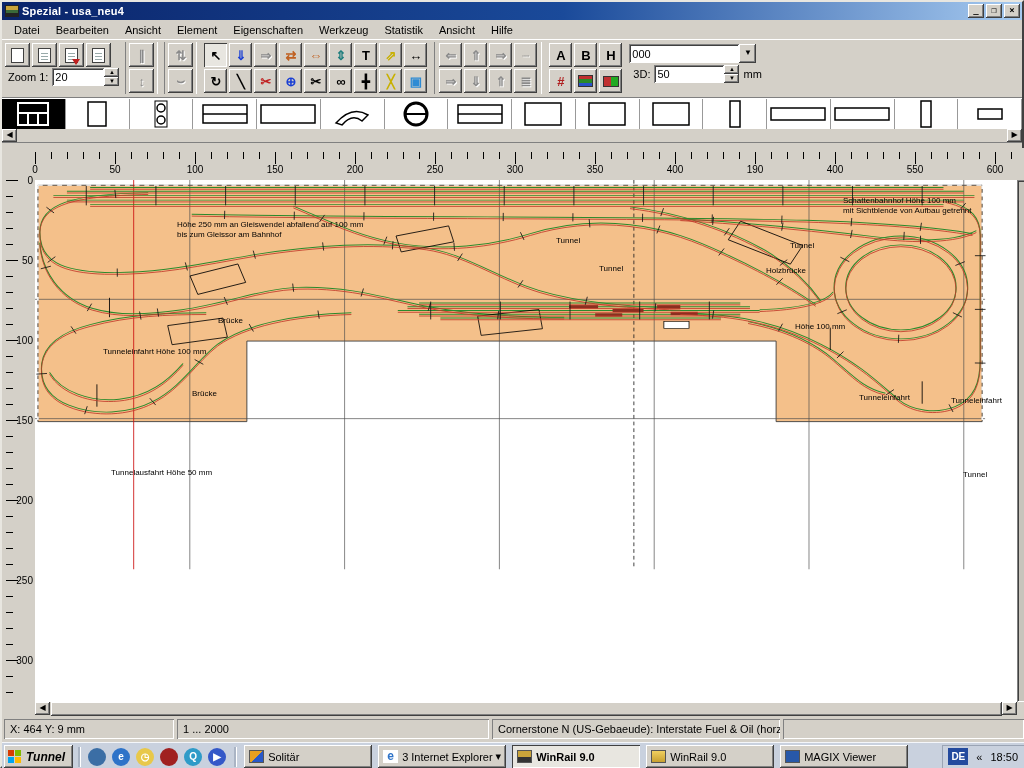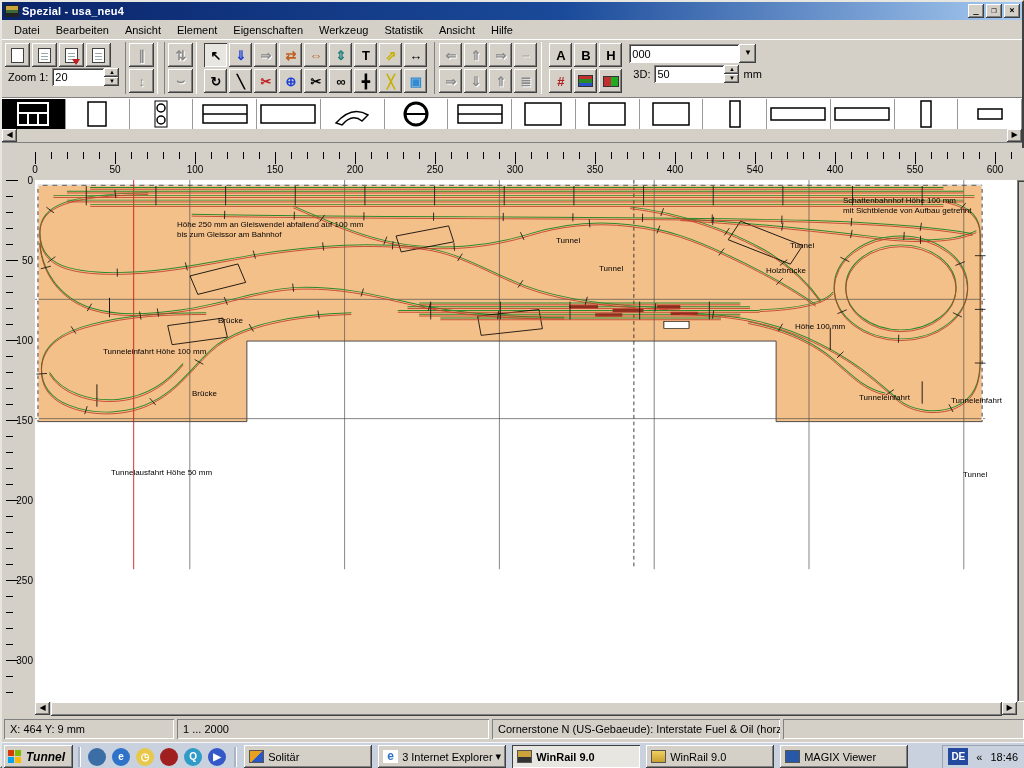--- a/index.html
+++ b/index.html
@@ -471,21 +471,21 @@
         <div class="htick" style="left: 976px; height: 7px;"></div>
         <div class="hnum" style="left: 0px;">0</div>
         <div class="hnum" style="left: 80px;">50</div>
         <div class="hnum" style="left: 160px;">100</div>
         <div class="hnum" style="left: 240px;">150</div>
         <div class="hnum" style="left: 320px;">200</div>
         <div class="hnum" style="left: 400px;">250</div>
         <div class="hnum" style="left: 480px;">300</div>
         <div class="hnum" style="left: 560px;">350</div>
         <div class="hnum" style="left: 640px;">400</div>
-        <div class="hnum" style="left: 720px;">540</div>
+        <div class="hnum" style="left: 720px;">190</div>
         <div class="hnum" style="left: 800px;">400</div>
         <div class="hnum" style="left: 880px;">550</div>
         <div class="hnum" style="left: 960px;">600</div>
       </div>
     <div id="vruler">
         <div class="vtick" style="top: 0px; width: 12px;"></div>
         <div class="vtick" style="top: 16px; width: 7px;"></div>
         <div class="vtick" style="top: 32px; width: 7px;"></div>
         <div class="vtick" style="top: 48px; width: 7px;"></div>
         <div class="vtick" style="top: 64px; width: 7px;"></div>
@@ -788,17 +788,17 @@
           <span>WinRail 9.0</span>
         </div>
         <div class="taskbtn raised">
           <span class="ticon magix"></span>
           <span>MAGIX Viewer</span>
         </div>
       </div>
     <div id="tray">
       <div id="lang">DE</div>
       <div id="collapse">«</div>
-      <div id="clock">18:46</div>
+      <div id="clock">18:50</div>
     </div>
   </div>
 
 </div>
 
 </body></html>

